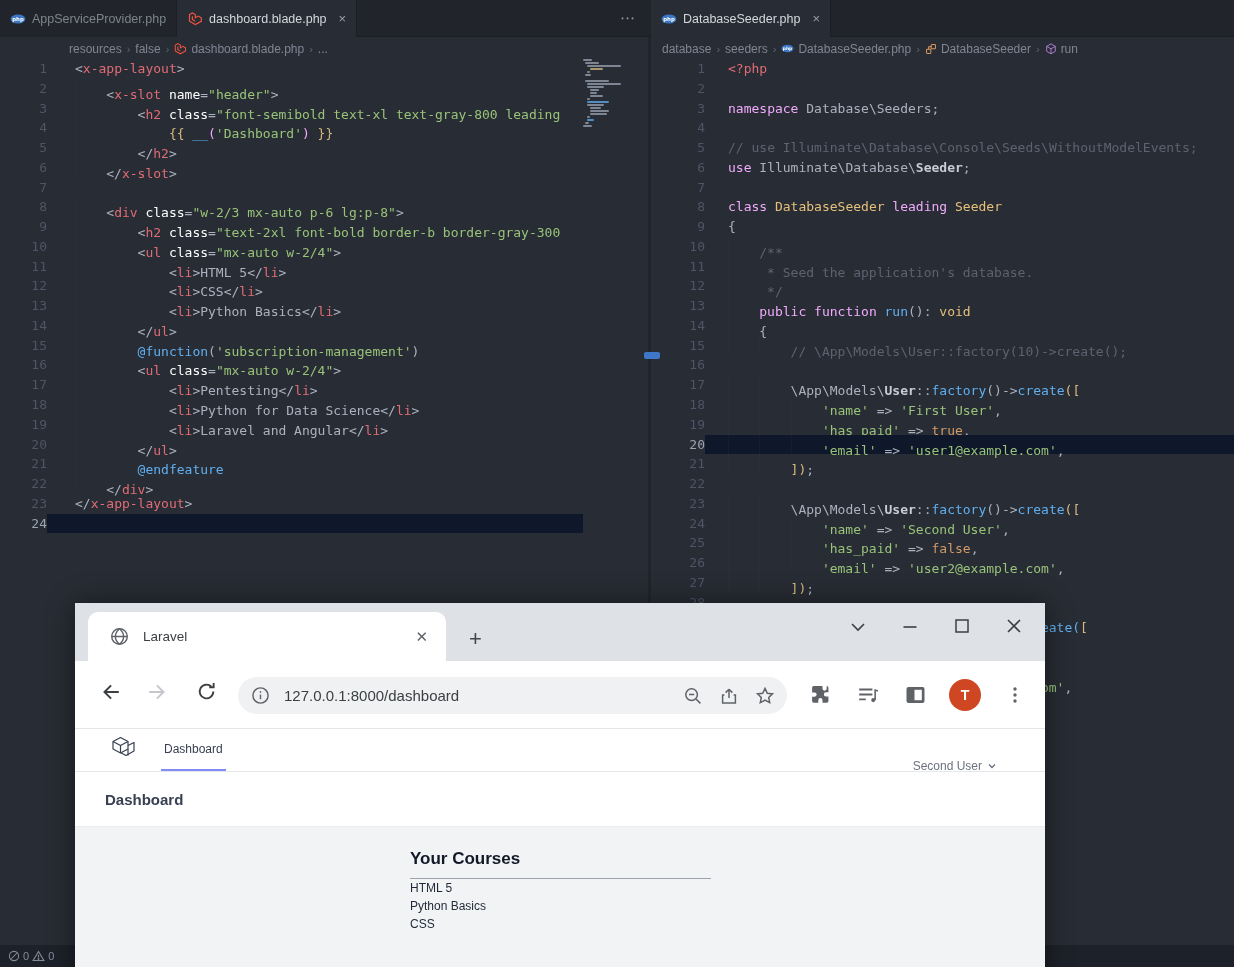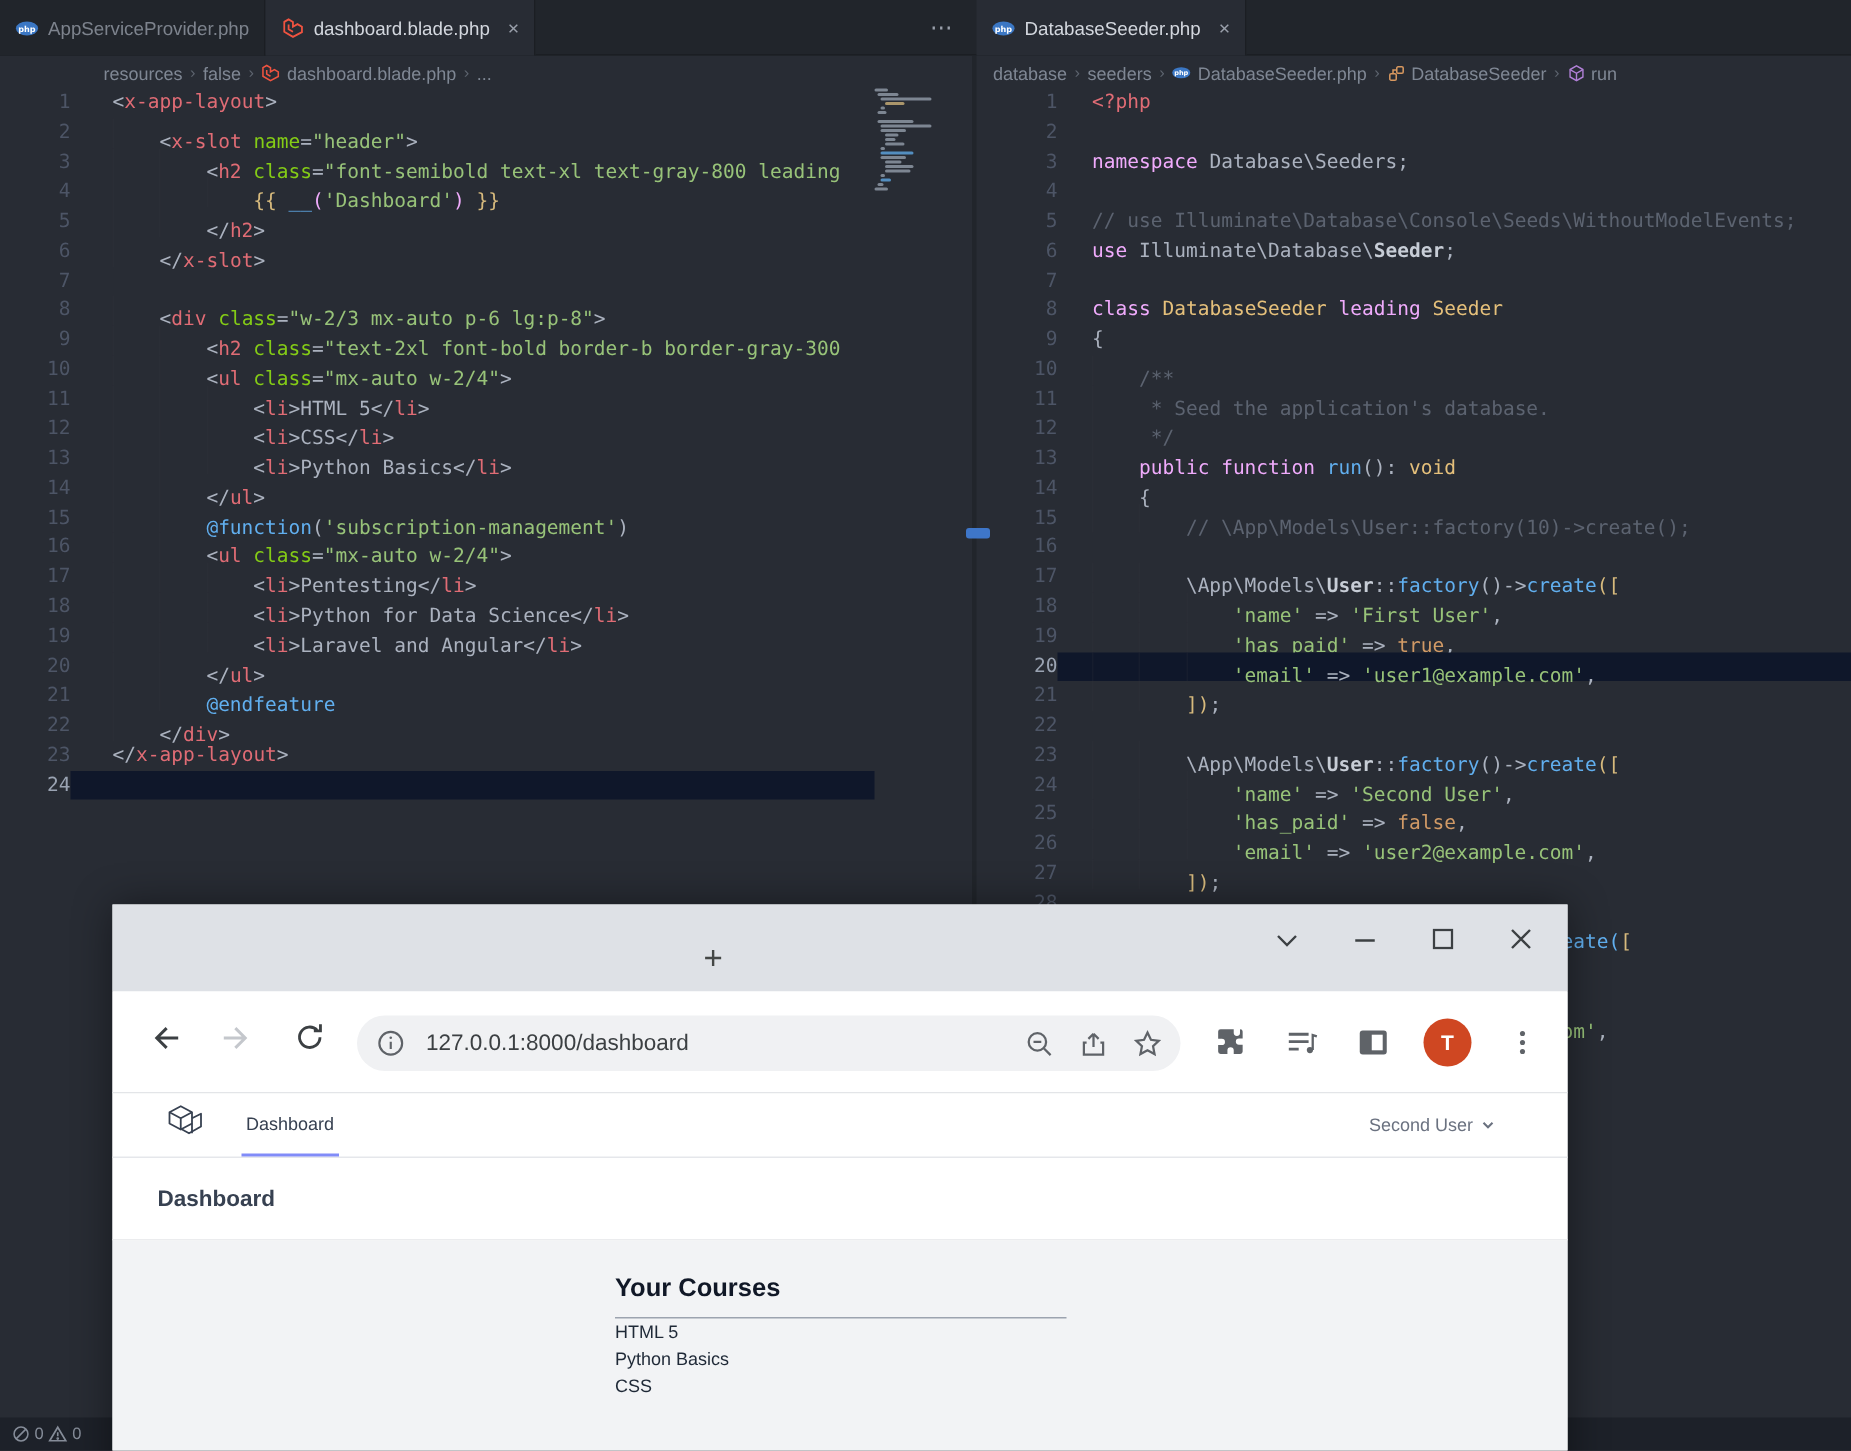--- a/index.html
+++ b/index.html
@@ -32,21 +32,21 @@
   .ed-left .cl { padding-right:65px; }
   .cl .ln { flex:0 0 auto; text-align:right; color:#4d5566; user-select:none; }
   .ed-left  .cl .ln { width:47px; }
   .ed-left  .cl .ct { padding-left:28px; }
   .ed-right .cl .ln { width:54px; }
   .ed-right .cl .ct { padding-left:23px; }
   .cl .ct { flex:1 1 auto; }
   .cl.cur .ct { background:#0f172a; }
   .cl.cur .ln { color:#9aa3b2; }
   .ind { display:inline-block; width:4ch; border-left:1px solid #33384233; height:100%; }
-  .tk-pln{color:#abb2bf} .tk-tag{color:#e06c75} .tk-attr{color:#84cc16}
+  .tk-pln{color:#abb2bf} .tk-tag{color:#e06c75} .tk-attr{color:#ffffff}
   .tk-str{color:#98c379} .tk-kw{color:#f0abfc} .tk-fn{color:#61afef}
   .tk-cmt{color:#5c6370} .tk-cls{color:#e5c07b} .tk-num{color:#d19a66}
   .tk-brk{color:#d7ba7d} .tk-plnb{color:#c7cdd6; font-weight:bold}
 
   .minimap { position:absolute; left:583px; top:59px; width:62px; height:80px; cursor:pointer; }
   .minimap div { border-radius:1px; }
   .divider { position:absolute; left:648px; top:37px; width:3px; height:930px; background:#21252b; }
   .sash-handle { position:absolute; left:644px; top:352px; width:16px; height:7px; background:#3e76c9; border-radius:2px; }
 
   .statusbar { position:absolute; left:0; top:945px; width:1234px; height:22px; background:#1d2129;
@@ -71,21 +71,21 @@
     border-radius:18.5px; display:flex; align-items:center; cursor:text; }
   .b-omnibox .url { margin-left:14px; font-size:15px; color:#3c4043; flex:1; }
   .b-omnibox .ob-ic { margin-right:16px; display:inline-flex; cursor:pointer; }
   .b-avatar { position:absolute; left:874px; top:18px; width:32px; height:32px; border-radius:50%;
     display:flex; align-items:center; justify-content:center; color:#fff; font-weight:bold; font-size:14px; cursor:pointer; }
   
   .p-nav { position:relative; height:43px; background:#fff; border-bottom:1px solid #e5e7eb; }
   .p-logo { position:absolute; left:31px; top:7px; }
   .p-navlink { position:absolute; left:86px; top:0; height:42px; display:flex; align-items:center;
     padding:0 3px; font-size:12px; color:#374151; border-bottom:2px solid #818cf8; cursor:pointer; }
-  .p-user { position:absolute; right:48px; top:0; height:42px; display:flex; align-items:center; gap:5px;
+  .p-user { position:absolute; right:48px; top:16px; height:42px; display:flex; align-items:center; gap:5px;
     font-size:12px; color:#6b7280; cursor:pointer; }
   .p-header { height:55px; background:#fff; border-bottom:1px solid #ebecee;
     box-shadow:0 1px 2px rgba(0,0,0,.03); display:flex; align-items:center; padding-left:30px;
     font-size:15px; font-weight:600; color:#374151; }
   .p-body { height:234px; background:#f2f3f5; padding-top:22px; }
   .p-card { width:301px; margin-left:335px; }
   .p-card h3 { font-size:17px; font-weight:bold; color:#111827; padding-bottom:9px;
     border-bottom:1px solid #9ca3af; }
   .p-courses { list-style:none; }
   .p-courses li { font-size:12px; line-height:18px; color:#1f2937; }
@@ -278,20 +278,30 @@
           <path d="M7 1.6 12.8 11.4H1.2z"></path>
           <path d="M7 5.2v3"></path>
           <circle cx="7" cy="9.8" r="0.4" fill="#858c98"></circle>
         </svg>
       <span>0</span>
     </span>
   </div>
 
   <div class="browser">
     <div class="b-tabstrip">
+      <div class="b-tab">
+        <span class="b-favicon">
+          <svg width="19" height="19" viewBox="0 0 20 20" fill="none" stroke="#5f6368" stroke-width="1.5">
+              <circle cx="10" cy="10" r="8.2"></circle>
+              <path d="M2 10h16M10 1.8c-5.8 4.8-5.8 11.6 0 16.4M10 1.8c5.8 4.8 5.8 11.6 0 16.4"></path>
+            </svg>
+        </span>
+        <span class="b-title">Laravel</span>
+        <span class="b-close">✕</span>
+      </div>
       <span class="b-newtab">+</span>
       <div class="b-wincontrols">
         <span>
             <svg width="18" height="34" viewBox="0 0 18 34" fill="none" stroke="#3c4043" stroke-width="1.6">
               <path d="M3 15l6 6 6-6"></path>
             </svg>
           </span>
         <span>
             <svg width="18" height="34" viewBox="0 0 18 34" fill="none" stroke="#3c4043" stroke-width="1.6">
               <path d="M2.5 18h13"></path>

